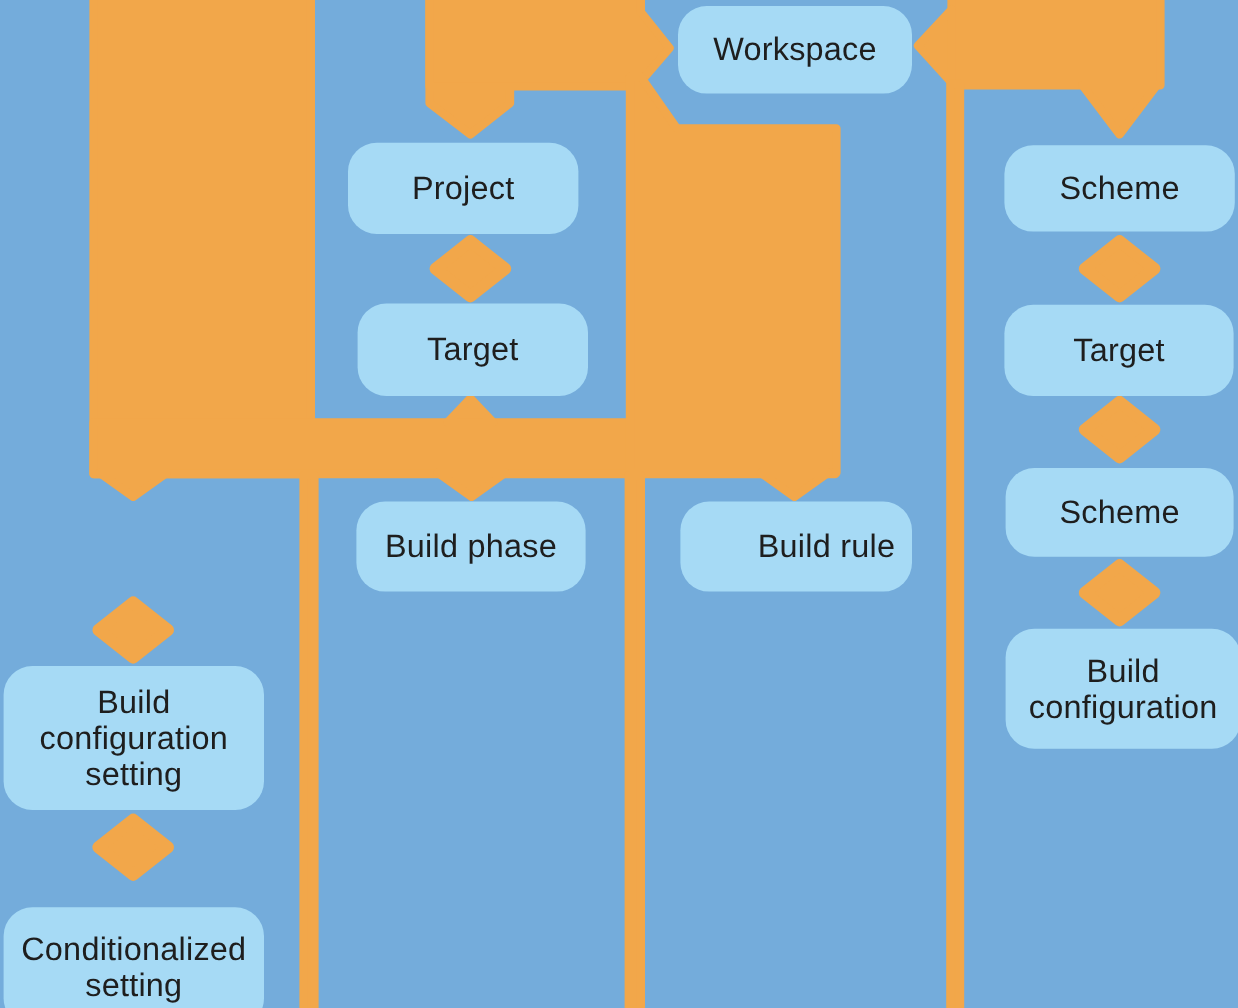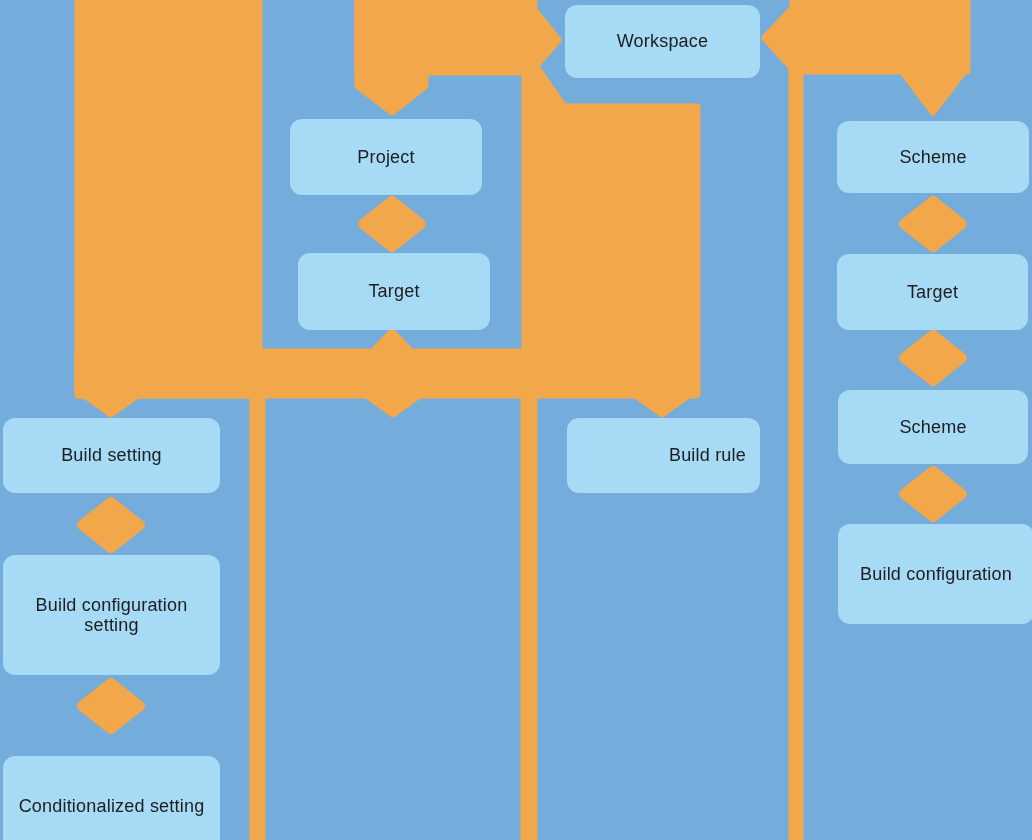--- a/index.html
+++ b/index.html
@@ -8,25 +8,25 @@
   html,body{margin:0;padding:0;}
   #stage{
     position:relative; width:1032px; height:840px; overflow:hidden;
     background:var(--bg);
     font-family:"Liberation Sans", sans-serif;
   }
   #shapes{position:absolute;left:0;top:0;}
   .node{
     position:absolute;
     background:var(--box);
-    border-radius:12px;
+    border-radius:24px;
     display:flex; align-items:center; justify-content:center;
     text-align:center;
     color:var(--ink);
-    font-size:18px; line-height:1.12;
+    font-size:27px; line-height:1.12;
     letter-spacing:0.2px;
   }
   .node span{display:block; padding:0 14px;}
 </style>
 </head>
 <body>
 
 <div id="stage">
 
   <svg id="shapes" width="1032" height="840" viewBox="0 0 1032 840">
@@ -89,24 +89,24 @@
     </div>
 
   <div class="node" style="left:838px;top:390px;width:190px;height:74px;">
       <span>Scheme</span>
     </div>
 
   <div class="node" style="left:838px;top:524px;width:196px;height:100px;">
       <span>Build configuration</span>
     </div>
 
-  <div class="node" style="left:3px;top:418px;width:217px;height:75px;">
-      <span>Build setting</span>
+
+  <div class="node" style="left:297px;top:418px;width:191px;height:75px;">
+      <span>Build phase</span>
     </div>
-
 
   <div class="node" style="left:567px;top:418px;width:193px;height:75px;justify-content:flex-end;">
       <span>Build rule</span>
     </div>
 
   <div class="node" style="left:3px;top:555px;width:217px;height:120px;">
       <span>Build configuration setting</span>
     </div>
 
   <div class="node" style="left:3px;top:756px;width:217px;height:100px;">

